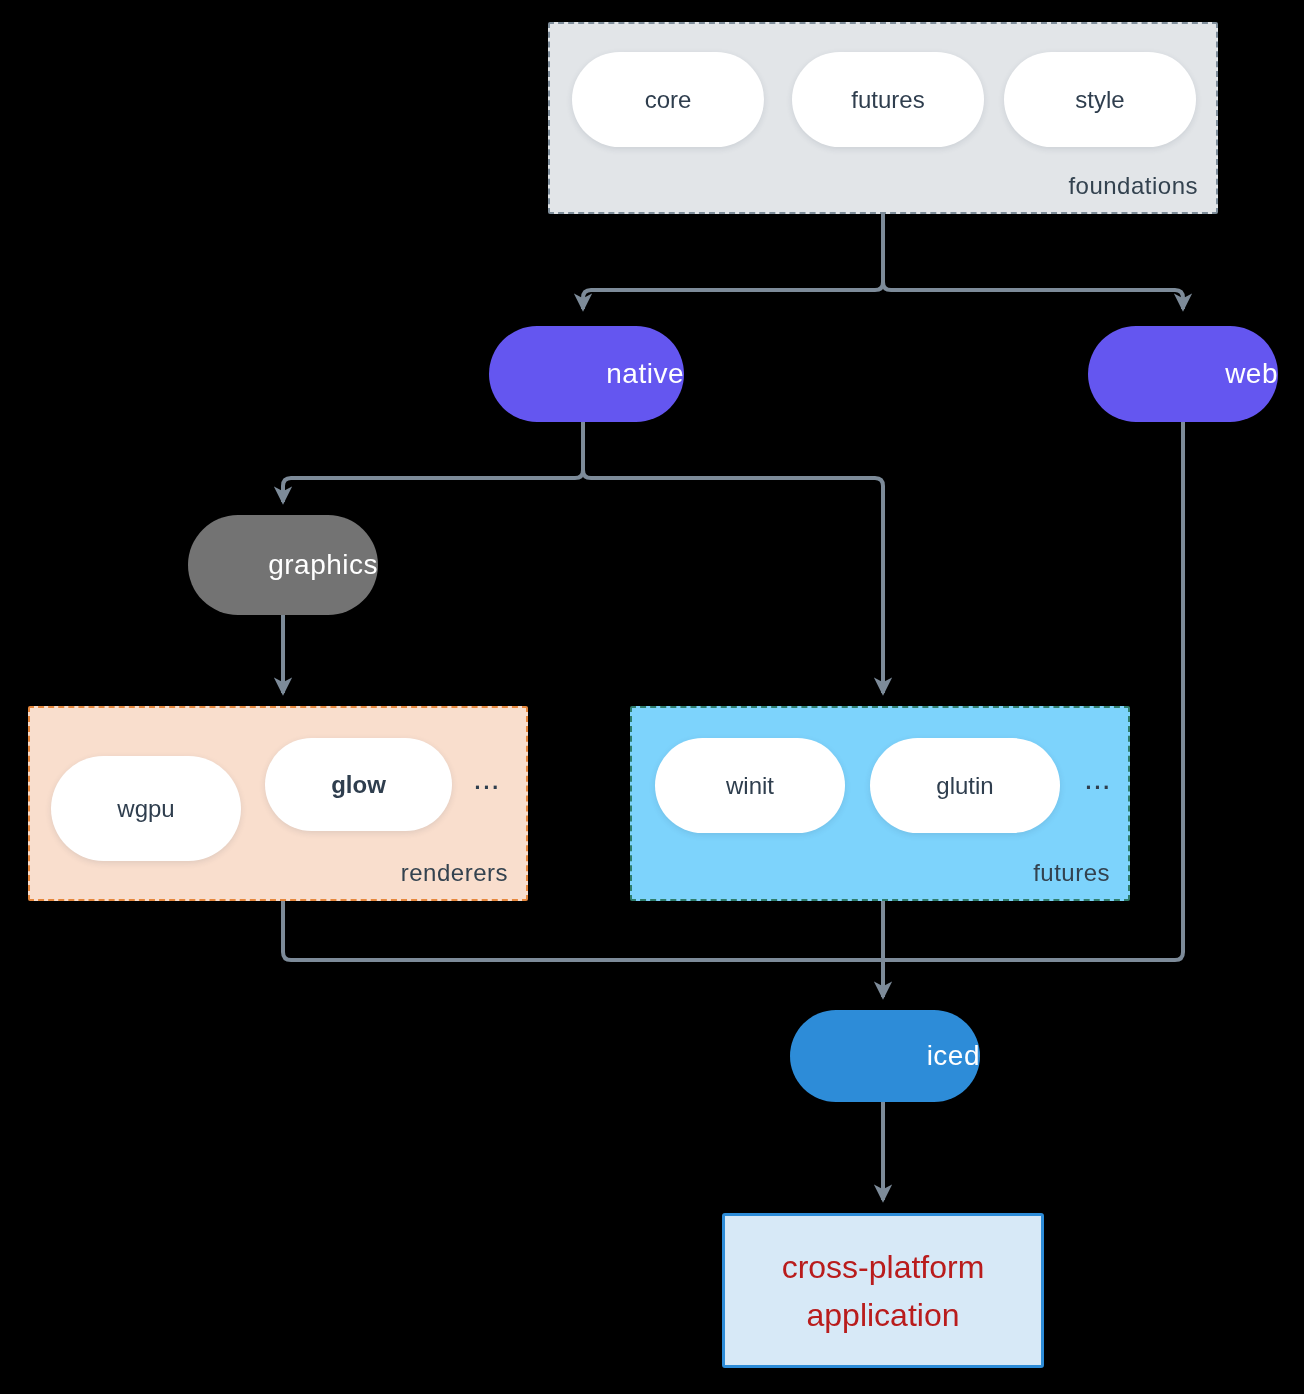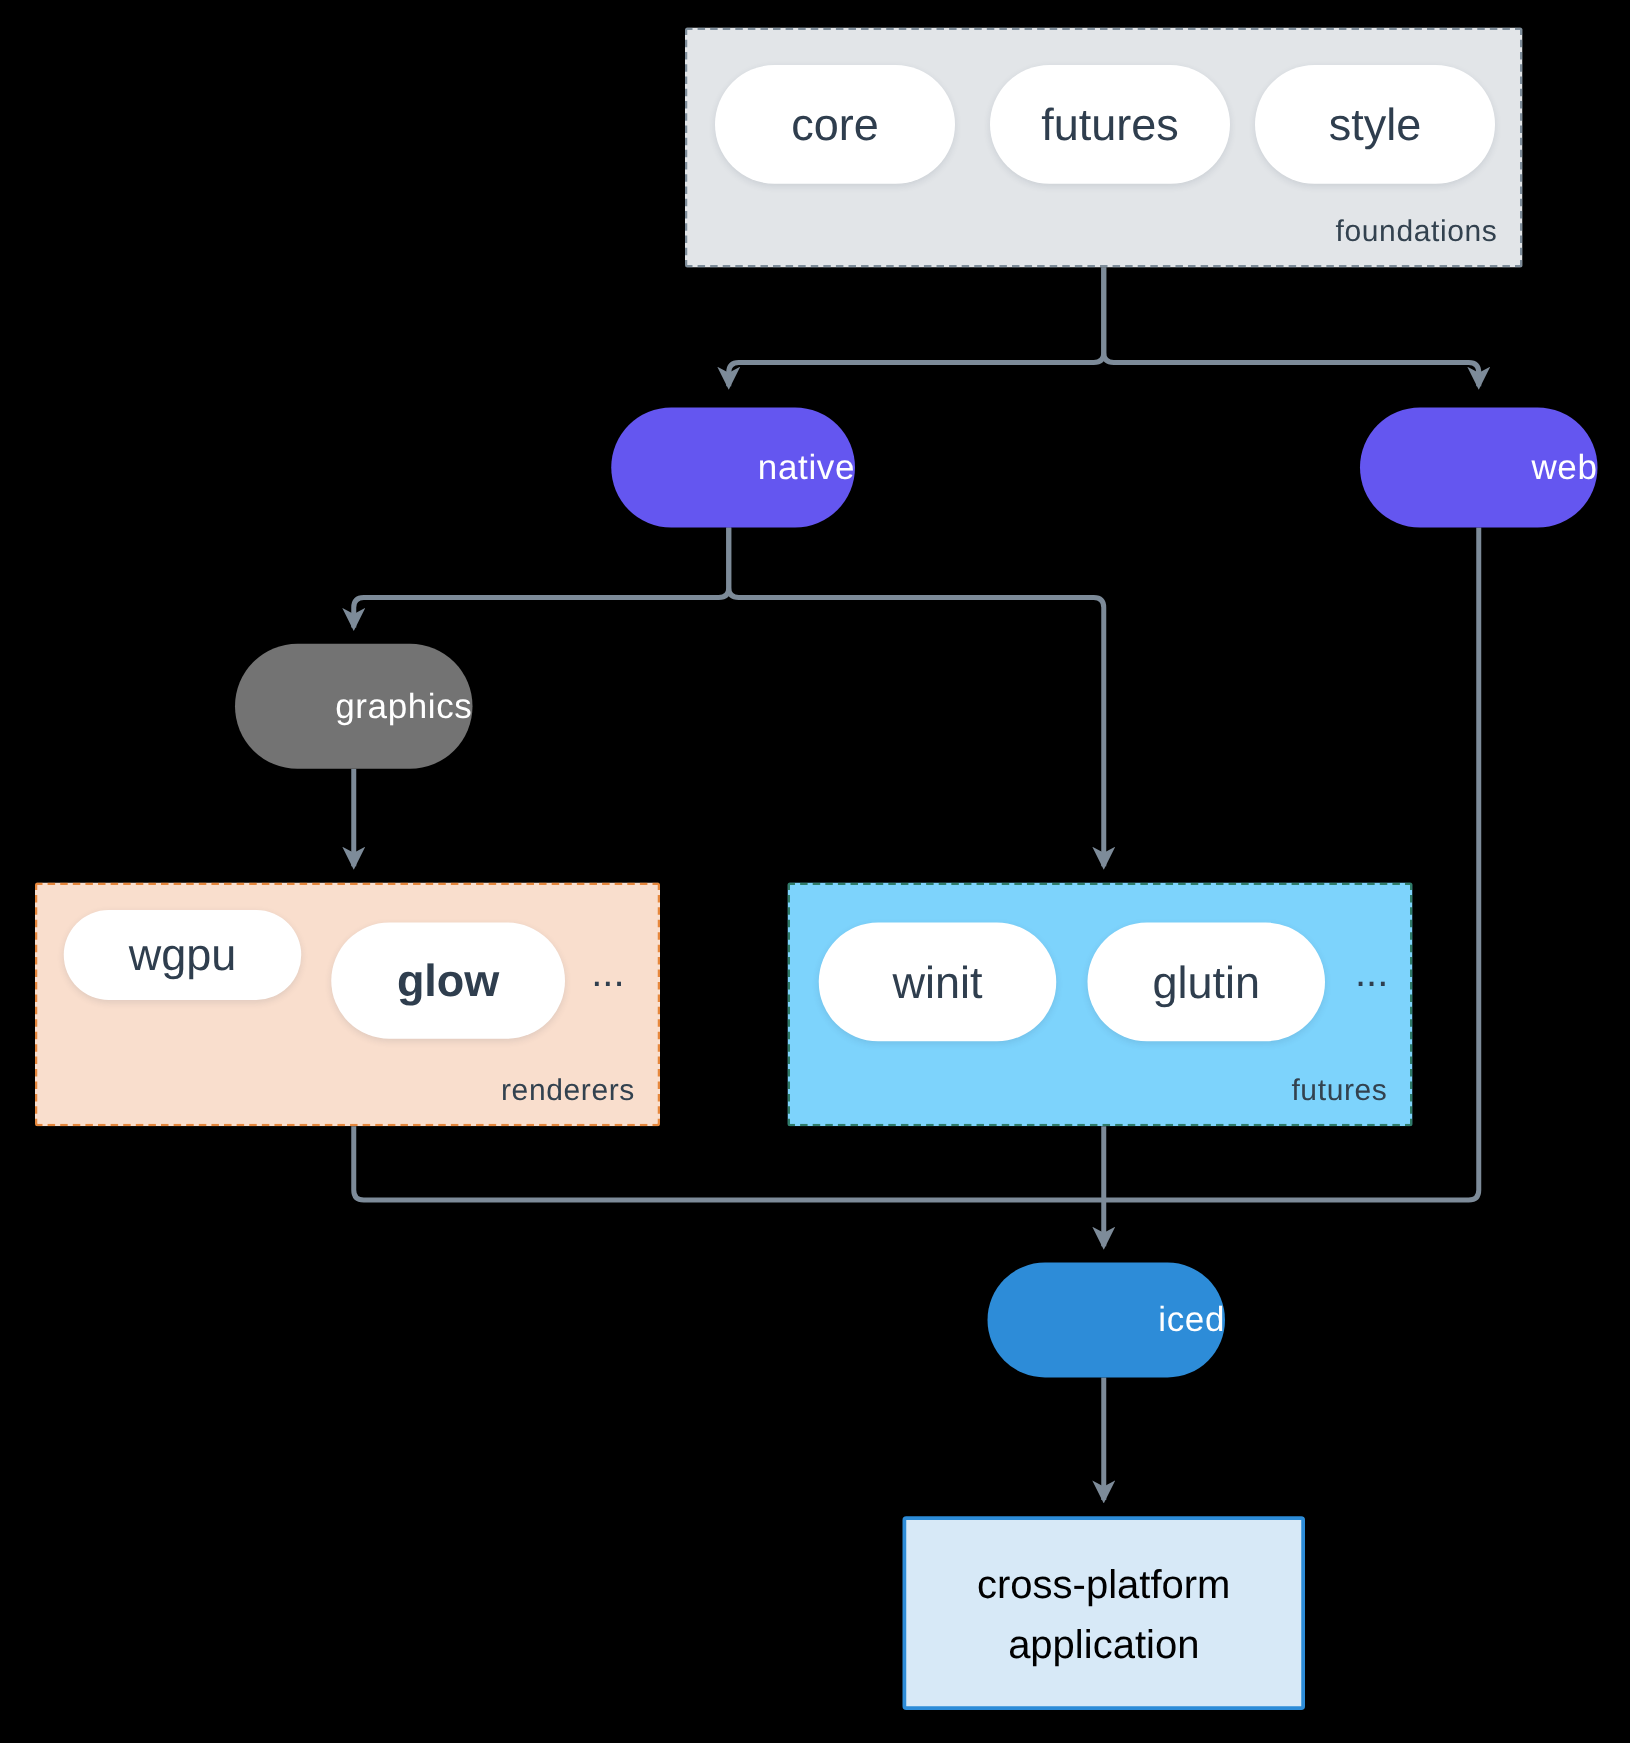--- a/index.html
+++ b/index.html
@@ -50,21 +50,21 @@
     color: #33424f;
     letter-spacing: 0.5px;
   }
   .pill {
     position: absolute;
     background: #ffffff;
     border-radius: 60px;
     display: flex;
     align-items: center;
     justify-content: center;
-    font-size: 36px;
+    font-size: 24px;
     color: #2f3e4e;
     box-shadow: 0 2px 6px rgba(40,60,80,0.12);
   }
   .node {
     position: absolute;
     border-radius: 60px;
     display: flex;
     align-items: center;
     justify-content: flex-end;
     font-size: 28px;
@@ -87,21 +87,21 @@
     background: #d7e9f7;
     border: 3px solid #2d8cd8;
     border-radius: 3px;
     box-sizing: border-box;
     display: flex;
     flex-direction: column;
     align-items: center;
     justify-content: center;
     font-size: 32px;
     line-height: 1.5;
-    color: #000000;
+    color: #b91c1c;
   }
 </style>
 </head>
 <body>
 
 <div class="canvas">
 
   <svg class="edge-layer" width="1304" height="1394" viewBox="0 0 1304 1394">
     <defs>
       <marker id="arrow" viewBox="0 0 10 10" refX="8.5" refY="5" markerWidth="4.6" markerHeight="4.6" orient="auto-start-reverse">
@@ -139,21 +139,21 @@
   </div>
   <div class="node web">
     <span>web</span>
   </div>
 
   <div class="node graphics">
     <span>graphics</span>
   </div>
 
   <div class="group-box renderers">
-    <div class="pill" style="left:21px; top:20px; width:190px; height:72px;">
+    <div class="pill" style="left:21px; top:48px; width:190px; height:105px;">
       <span>wgpu</span>
     </div>
     <div class="pill" style="left:235px; top:30px; width:187px; height:93px;font-weight:bold;">
       <span>glow</span>
     </div>
     <span class="ellipsis" style="left:443px;">...</span>
     <span class="corner-label">renderers</span>
   </div>
 
   <div class="group-box shells">

